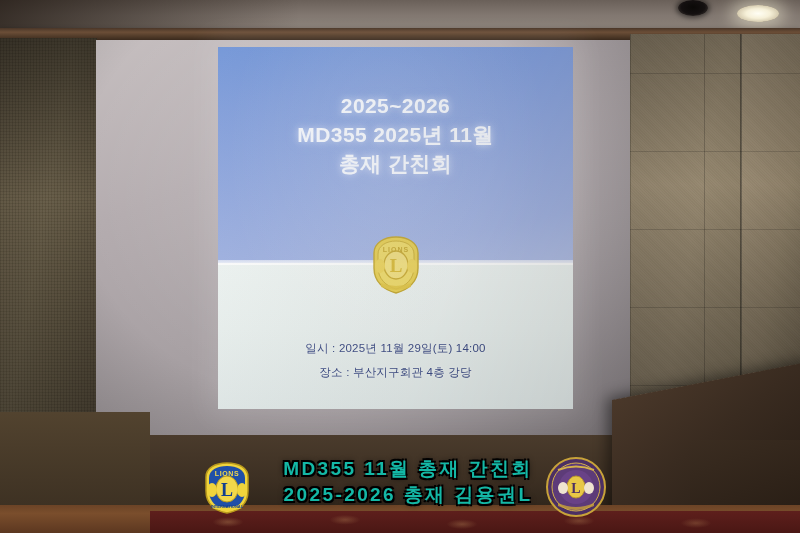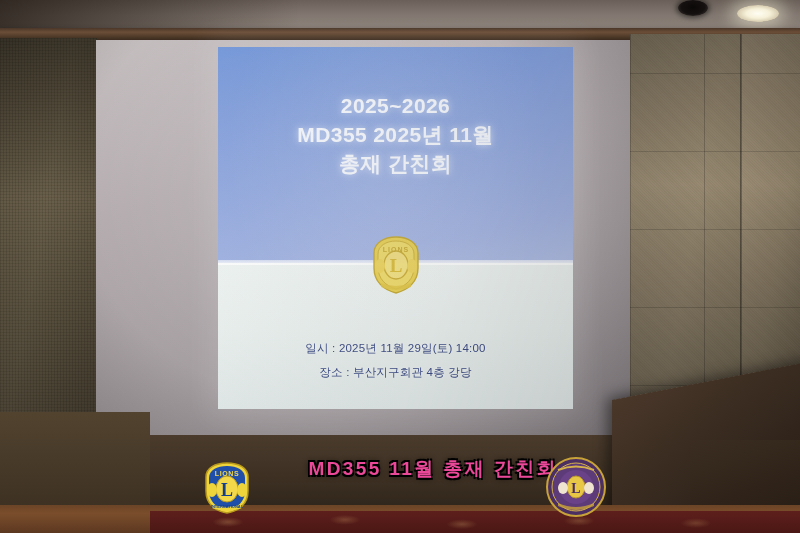--- a/index.html
+++ b/index.html
@@ -108,22 +108,22 @@
 
   .center-logo{position:absolute;left:50%;top:218px;transform:translate(-50%,-50%);
     width:56px;height:60px;}
   .slide-info{position:absolute;left:0;top:289px;width:100%;text-align:center;
     color:#3f4e86;font-size:11.5px;line-height:24px;letter-spacing:.2px;
     text-shadow:0 0 4px rgba(255,255,255,.7);}
   .slide-info .ln{display:block;}
 
   
   .caption{position:absolute;left:198px;top:455px;width:420px;height:66px;}
-  .caption-text{position:absolute;left:60px;top:1px;width:300px;text-align:right;
-    color:#ec4899;font-size:19px;line-height:26px;font-weight:700;letter-spacing:2.4px;
+  .caption-text{position:absolute;left:60px;top:1px;width:300px;text-align:center;
+    color:#14b8a6;font-size:19px;line-height:26px;font-weight:700;letter-spacing:2.4px;
     text-shadow:
       -1.6px -1.6px 0 #000,1.6px -1.6px 0 #000,-1.6px 1.6px 0 #000,1.6px 1.6px 0 #000,
       0 0 6px rgba(0,0,0,.95);}
   .caption-text .ln{display:block;}
   .emblem-left{position:absolute;left:3px;top:6px;width:52px;height:54px;}
   .emblem-right{position:absolute;left:347px;top:1px;width:62px;height:62px;}
 </style>
 </head>
 <body>
 
@@ -202,20 +202,21 @@
         <text x="26" y="15" font-size="7" font-weight="bold" text-anchor="middle" fill="#f3d84a" letter-spacing=".6" font-family="'Liberation Sans',sans-serif">LIONS</text>
         <ellipse cx="11" cy="29" rx="5" ry="7" fill="#f0d43c"></ellipse>
         <ellipse cx="41" cy="29" rx="5" ry="7" fill="#f0d43c"></ellipse>
         <path d="M11 43 Q26 49 41 43 L41 47 Q26 52 11 47 Z" fill="#f0d43c"></path>
         <text x="26" y="47" font-size="4" font-weight="bold" text-anchor="middle" fill="#14408f" font-family="'Liberation Sans',sans-serif">INTERNATIONAL</text>
       </svg>
     </div>
 
     <div class="caption-text">
       <span class="ln">MD355 11월 총재 간친회</span>
+      <span class="ln">2025-2026 총재 김용권L</span>
     </div>
 
     <div class="emblem-right">
       <svg viewBox="0 0 62 62" width="62" height="62">
         <circle cx="31" cy="31" r="29" fill="#4b2f63" stroke="#c8a33a" stroke-width="2"></circle>
         <circle cx="31" cy="31" r="24" fill="#5d3b78" stroke="#d4b14a" stroke-width="1"></circle>
         <circle cx="31" cy="31" r="17" fill="#6b4489" opacity=".85"></circle>
         <ellipse cx="31" cy="31" rx="9" ry="11" fill="#e8c746" stroke="#b8952c" stroke-width="1"></ellipse>
         <text x="31" y="37" font-size="14" font-weight="bold" text-anchor="middle" fill="#4b2f63" font-family="'Liberation Serif',serif">L</text>
         <ellipse cx="18" cy="32" rx="5" ry="6" fill="#efe4d0"></ellipse>

